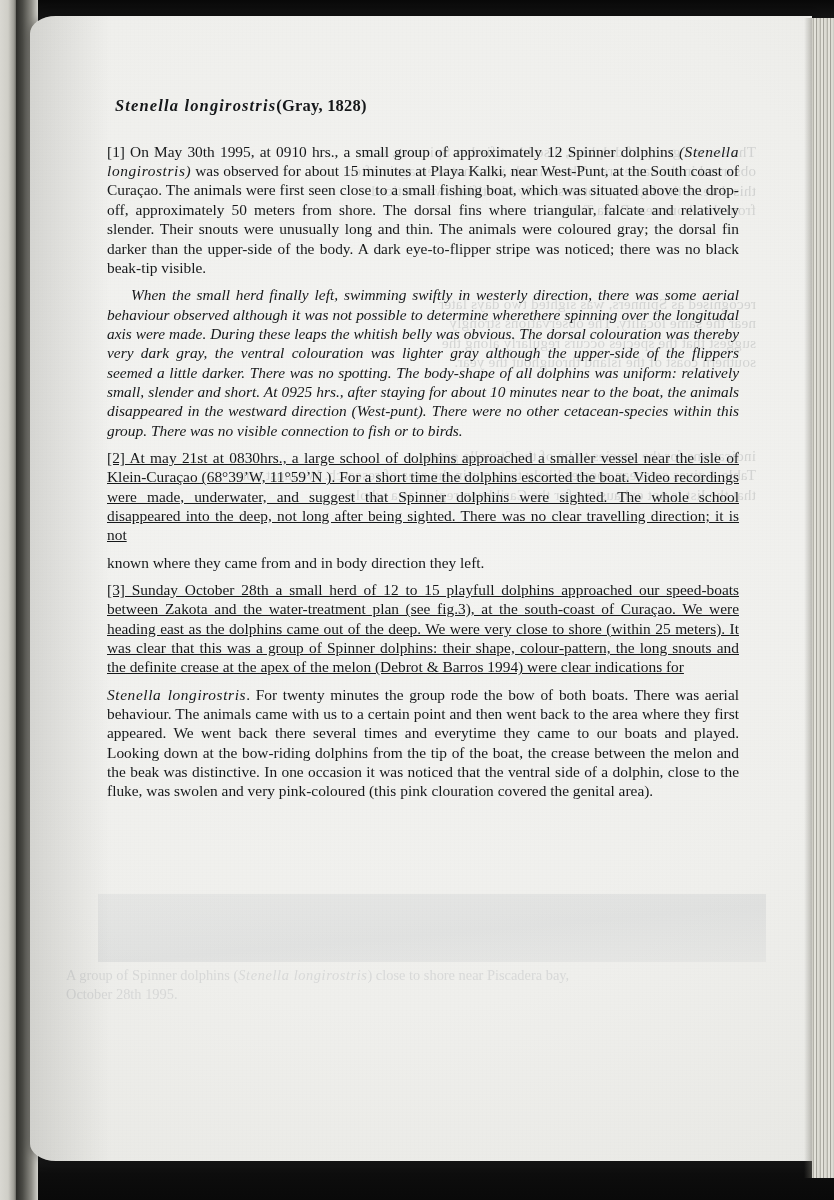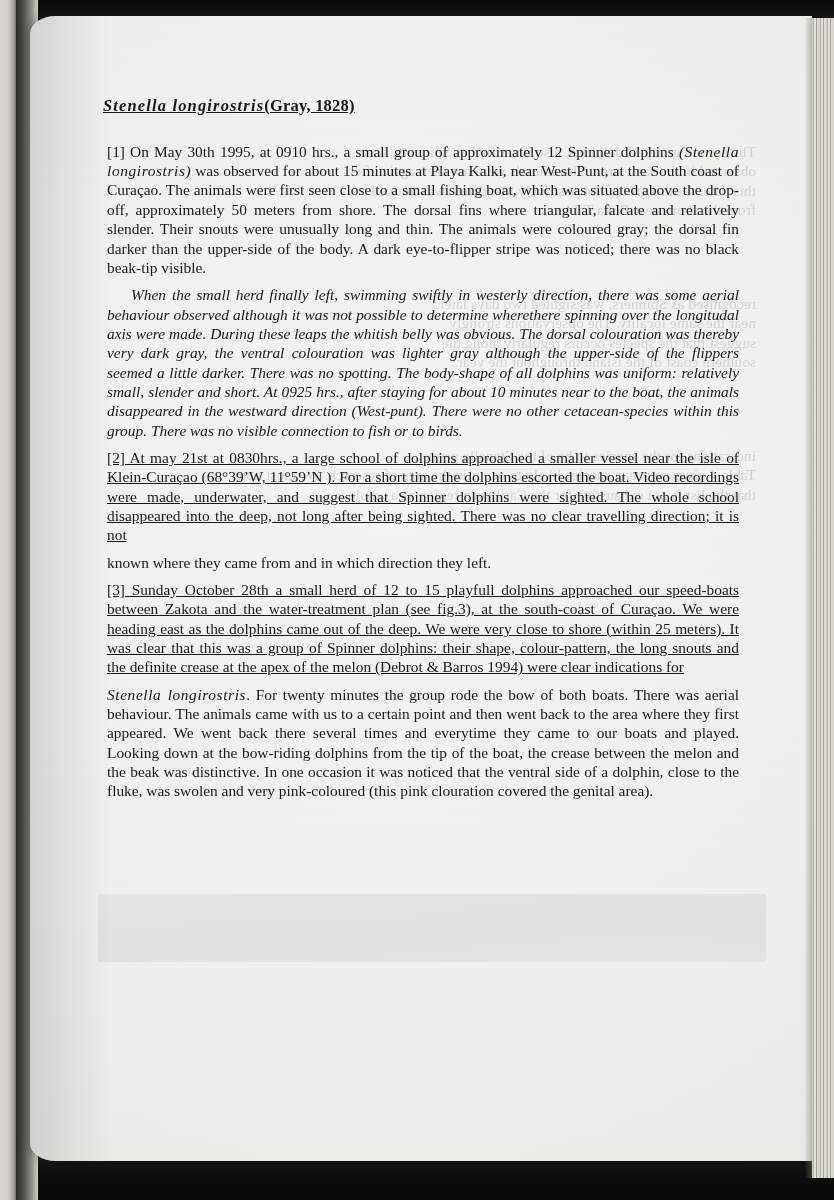--- a/index.html
+++ b/index.html
@@ -109,24 +109,23 @@
     top: 80px;
     width: 648px;
     color: #16181a;
   }
 
   .species-title {
     font-size: 16.5px;
     font-style: italic;
     font-weight: 700;
     letter-spacing: 1.15px;
-    margin: 0 0 26px 4px;
+    margin: 0 0 26px 16px;
     line-height: 1.2;
     white-space: nowrap;
-    text-decoration: underline;
   }
   .species-title .authority {
     font-style: normal;
     font-weight: 700;
     letter-spacing: 0.2px;
   }
 
   p.body {
     margin: 8px;
     font-size: 15.4px;
@@ -209,28 +208,29 @@
 
     <div class="textblock">
 
       <h1 class="species-title"><em>Stenella longirostris</em><span class="authority">(Gray, 1828)</span></h1>
 
       <p class="body"><span>[1] On May 30th 1995, at 0910 hrs., a small group of approximately 12 Spinner dolphins </span><span class="sci">(Stenella longirostris)</span><span> was observed for about 15 minutes at Playa Kalki, near West-Punt, at the South coast of Curaçao. The animals were first seen close to a small fishing boat, which was situated above the drop-off, approximately 50 meters from shore. The dorsal fins where triangular, falcate and relatively slender. Their snouts were unusually long and thin. The animals were coloured gray; the dorsal fin darker than the upper-side of the body. A dark eye-to-flipper stripe was noticed; there was no black beak-tip visible.</span></p>
 
       <p class="body indent">When the small herd finally left, swimming swiftly in westerly direction, there was some aerial behaviour observed although it was not possible to determine wherethere spinning over the longitudal axis were made. During these leaps the whitish belly was obvious. The dorsal colouration was thereby very dark gray, the ventral colouration was lighter gray although the upper-side of the flippers seemed a little darker. There was no spotting. The body-shape of all dolphins was uniform: relatively small, slender and short. At 0925 hrs., after staying for about 10 minutes near to the boat, the animals disappeared in the westward direction (West-punt). There were no other cetacean-species within this group. There was no visible connection to fish or to birds.</p>
 
       <p class="body gap">[2] At may 21st at 0830hrs., a large school of dolphins approached a smaller vessel near the isle of Klein-Curaçao (68°39’W, 11°59’N ). For a short time the dolphins escorted the boat. Video recordings were made, underwater, and suggest that Spinner dolphins were sighted. The whole school disappeared into the deep, not long after being sighted. There was no clear travelling direction; it is not</p>
-      <p class="body nojust">known where they came from and in which direction they left.</p>
+      <p class="body nojust">known where they came from and in body direction they left.</p>
 
       <p class="body gap">[3] Sunday October 28th a small herd of 12 to 15 playfull dolphins approached our speed-boats between Zakota and the water-treatment plan (see fig.3), at the south-coast of Curaçao. We were heading east as the dolphins came out of the deep. We were very close to shore (within 25 meters). It was clear that this was a group of Spinner dolphins: their shape, colour-pattern, the long snouts and the definite crease at the apex of the melon (Debrot &amp; Barros 1994) were clear indications for</p>
       <p class="body"><span class="sci">Stenella longirostris</span><span>. For twenty minutes the group rode the bow of both boats. There was aerial behaviour. The animals came with us to a certain point and then went back to the area where they first appeared. We went back there several times and everytime they came to our boats and played. Looking down at the bow-riding dolphins from the tip of the boat, the crease between the melon and the beak was distinctive. In one occasion it was noticed that the ventral side of a dolphin, close to the fluke, was swolen and very pink-coloured (this pink clouration covered the genital area).</span></p>
 
     </div>
 
     <div class="bleed-photo"></div>
+    <div class="bleed-caption"><span>A group of Spinner dolphins (</span><span class="sci">Stenella longirostris</span><span>) close to shore near Piscadera bay,</span><br><span>October 28th 1995.</span></div>
 
     <div class="paper-grain"></div>
   </div>
 
   <div class="fore-edge-shadow"></div>
   <div class="fore-edge"></div>
 
 </div>
 
 </body></html>

